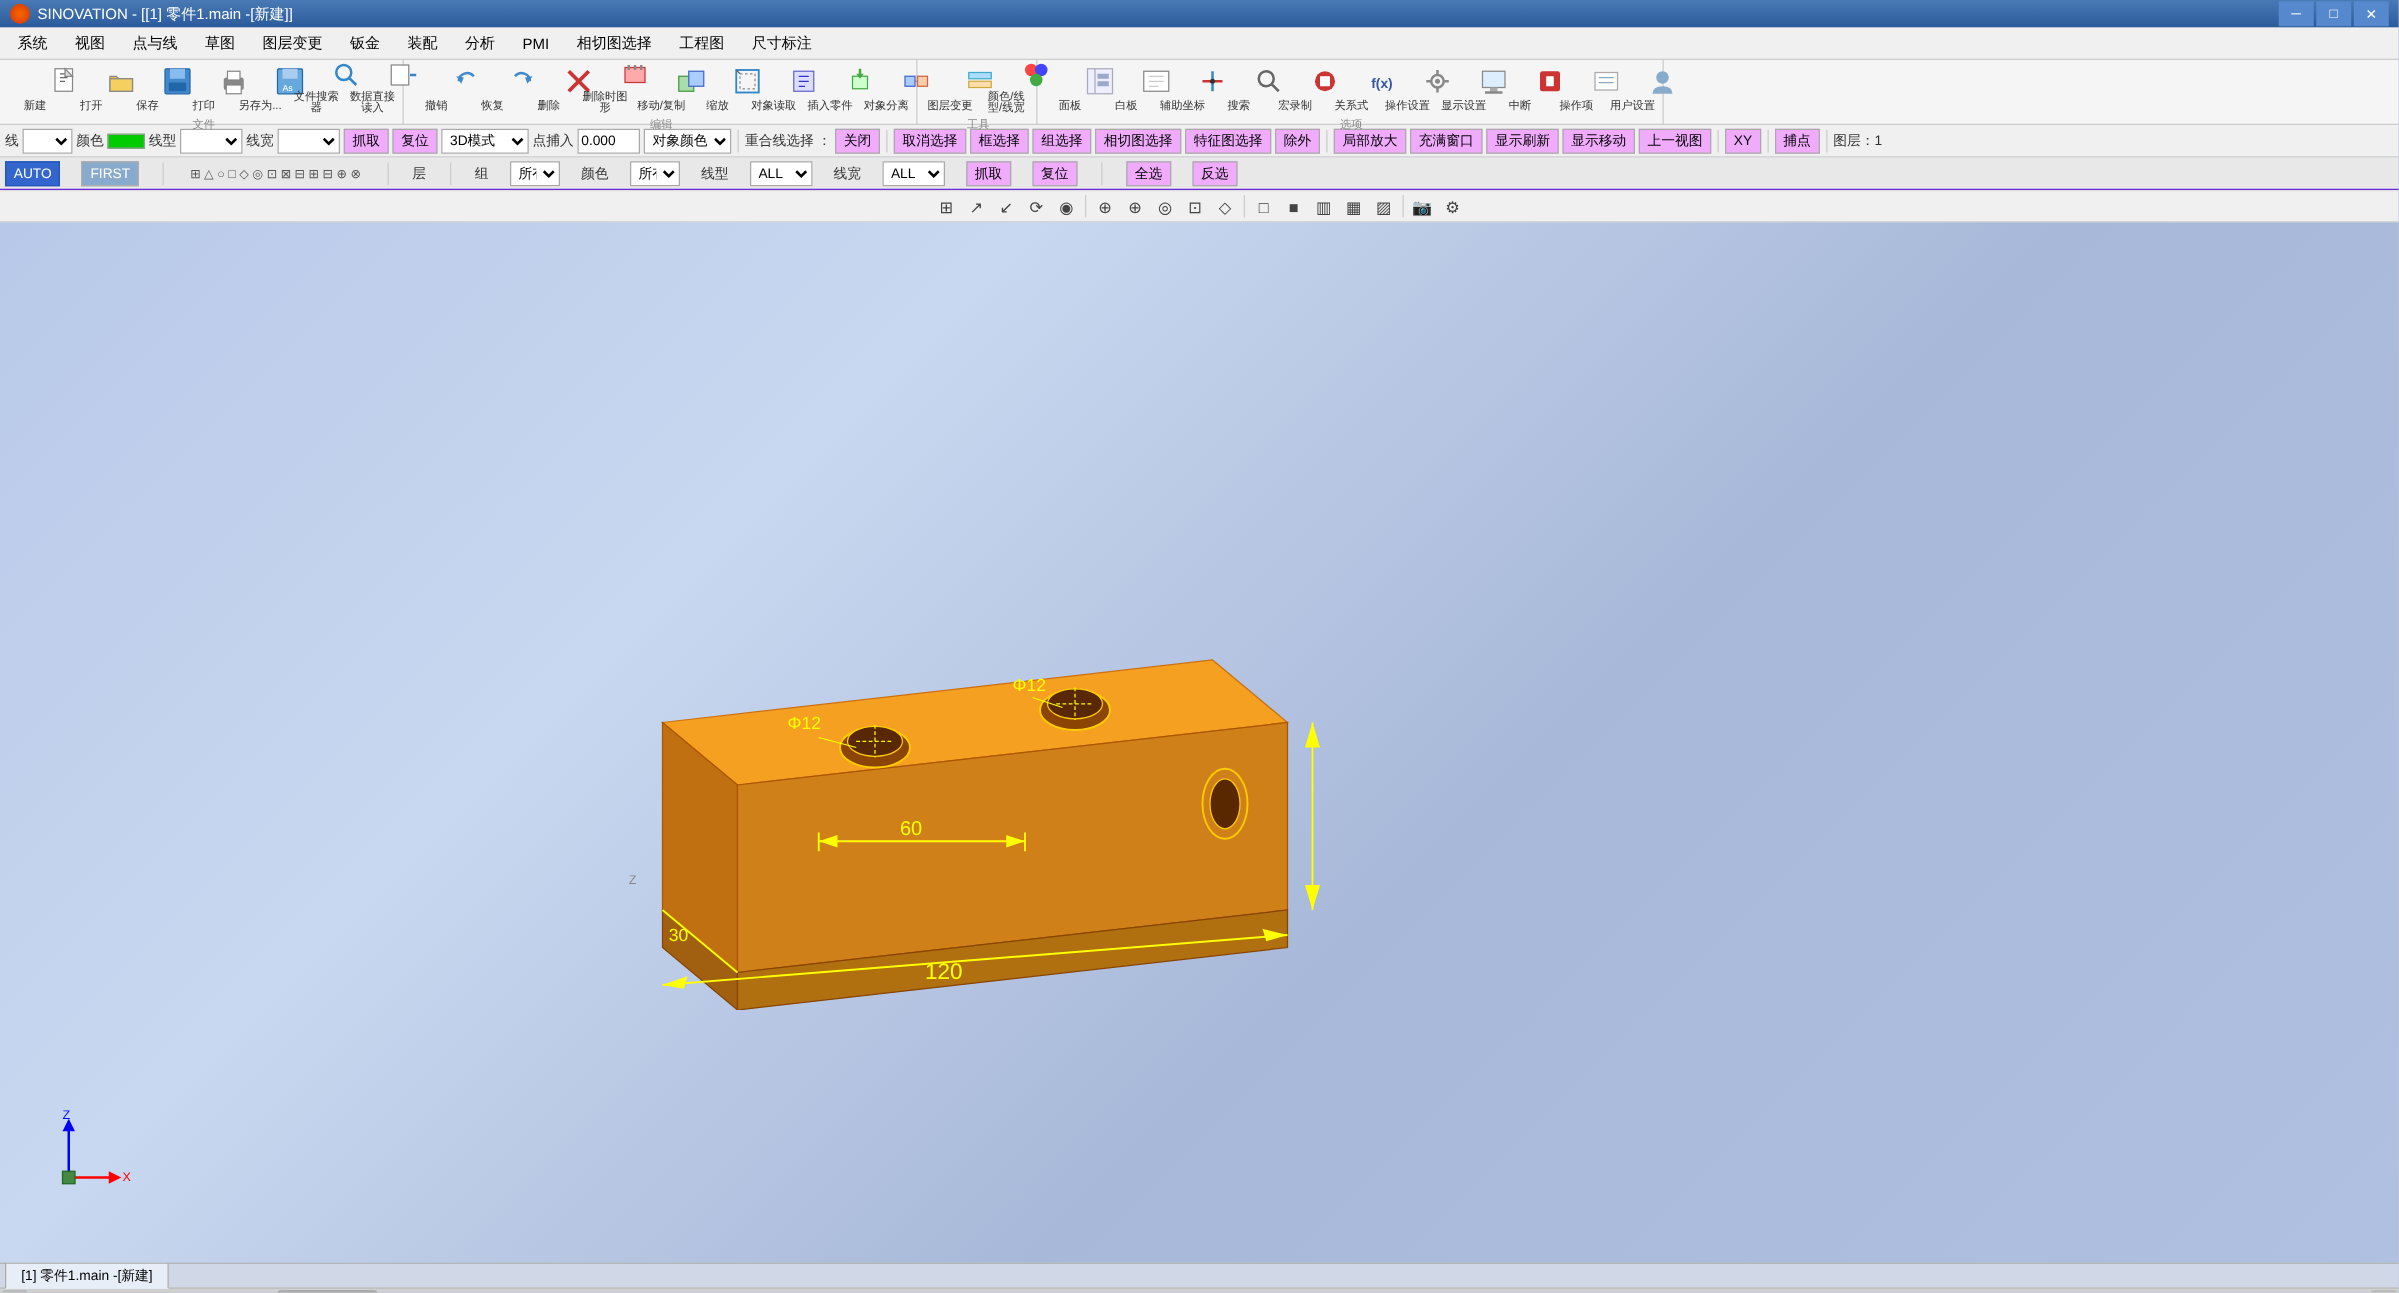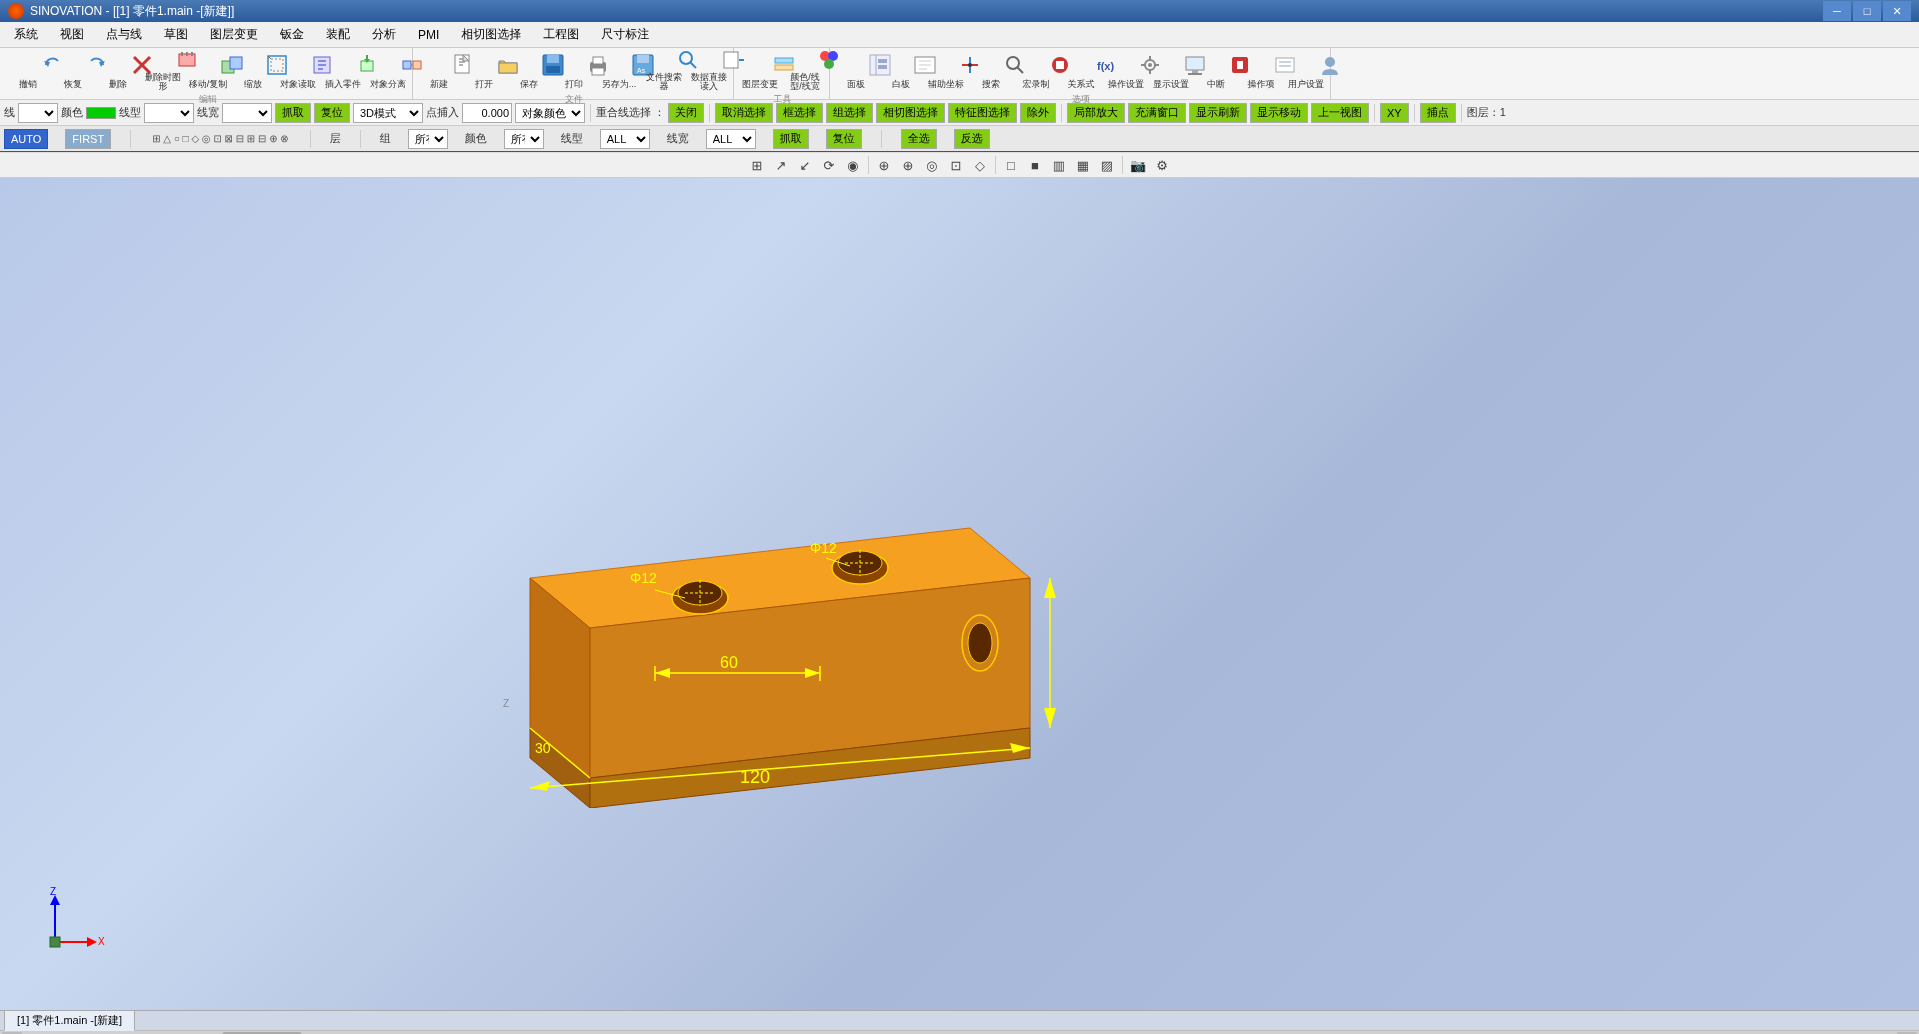--- a/index.html
+++ b/index.html
@@ -55,24 +55,24 @@
       width: 100%; height: 26px; background: #f0f0f0; border-bottom: 1px solid #ccc;
       display: flex; align-items: center; padding: 0 4px; gap: 3px; flex-wrap: nowrap;
     }
     .tb2-label { font-size: 11px; color: #333; white-space: nowrap; }
     .tb2-select {
       height: 20px; font-size: 11px; border: 1px solid #aaa; background: #fff;
       padding: 0 2px; cursor: pointer;
     }
     .tb2-input {
       height: 20px; width: 50px; font-size: 11px; border: 1px solid #aaa;
-      background: #fff; padding: 0 2px; text-align: right;
+      background: #fff; padding: 0 2px; text-align: left;
     }
     .tb2-btn {
-      height: 20px; padding: 0 6px; font-size: 11px; background: #84cc16;
+      height: 20px; padding: 0 6px; font-size: 11px; background: #f0abfc;
       border: 1px solid #aaa; cursor: pointer; white-space: nowrap;
     }
     .tb2-separator { width: 1px; height: 18px; background: #ccc; margin: 0 2px; }
 
     
     #toolbar3 {
       width: 100%; height: 26px; background: #e8e8e8; border-bottom: 1px solid #6d28d9;
       display: flex; align-items: center; padding: 0 4px; gap: 17px; flex-wrap: nowrap;
     }
 
@@ -158,114 +158,20 @@
   <div class="menu-item">尺寸标注</div>
 </div>
 
 <div id="toolbar">
 
   <div class="toolbar-group-wrap">
     <div class="group-buttons">
       <div class="tb-btn">
         <div class="tb-icon">
           <svg width="24" height="24">
-              <path d="M6 12 C6 6 14 3 18 8" fill="none" stroke="#4488cc" stroke-width="2"></path>
-              <polygon points="4,8 8,14 10,9" fill="#4488cc"></polygon>
-            </svg>
-        </div>
-        <span class="tb-label">撤销</span>
-      </div>
-      <div class="tb-btn">
-        <div class="tb-icon">
-          <svg width="24" height="24">
-              <path d="M18 12 C18 6 10 3 6 8" fill="none" stroke="#4488cc" stroke-width="2"></path>
-              <polygon points="20,8 16,14 14,9" fill="#4488cc"></polygon>
-            </svg>
-        </div>
-        <span class="tb-label">恢复</span>
-      </div>
-      <div class="tb-btn">
-        <div class="tb-icon">
-          <svg width="24" height="24">
-              <line x1="4" y1="4" x2="20" y2="20" stroke="#cc3333" stroke-width="3"></line>
-              <line x1="20" y1="4" x2="4" y2="20" stroke="#cc3333" stroke-width="3"></line>
-            </svg>
-        </div>
-        <span class="tb-label">删除</span>
-      </div>
-      <div class="tb-btn">
-        <div class="tb-icon">
-          <svg width="24" height="24">
-              <rect x="4" y="6" width="16" height="12" fill="#ffaaaa" stroke="#cc3333"></rect>
-              <line x1="7" y1="4" x2="7" y2="8" stroke="#888" stroke-width="2"></line>
-              <line x1="12" y1="4" x2="12" y2="8" stroke="#888" stroke-width="2"></line>
-              <line x1="17" y1="4" x2="17" y2="8" stroke="#888" stroke-width="2"></line>
-            </svg>
-        </div>
-        <span class="tb-label">删除时图形</span>
-      </div>
-      <div class="tb-btn">
-        <div class="tb-icon">
-          <svg width="24" height="24">
-              <rect x="2" y="8" width="12" height="12" fill="#aaddaa" stroke="#449944"></rect>
-              <rect x="10" y="4" width="12" height="12" fill="#aaccff" stroke="#4466cc"></rect>
-            </svg>
-        </div>
-        <span class="tb-label">移动/复制</span>
-      </div>
-      <div class="tb-btn">
-        <div class="tb-icon">
-          <svg width="24" height="24">
-              <rect x="6" y="6" width="12" height="12" fill="none" stroke="#888" stroke-dasharray="2"></rect>
-              <rect x="3" y="3" width="18" height="18" fill="none" stroke="#3388cc" stroke-width="1.5"></rect>
-              <line x1="3" y1="3" x2="6" y2="6" stroke="#666"></line>
-            </svg>
-        </div>
-        <span class="tb-label">缩放</span>
-      </div>
-      <div class="tb-btn">
-        <div class="tb-icon">
-          <svg width="24" height="24">
-              <rect x="4" y="4" width="16" height="16" fill="#ddddff" stroke="#6666cc"></rect>
-              <line x1="8" y1="8" x2="16" y2="8" stroke="#3333cc"></line>
-              <line x1="8" y1="12" x2="16" y2="12" stroke="#3333cc"></line>
-              <line x1="8" y1="16" x2="13" y2="16" stroke="#3333cc"></line>
-            </svg>
-        </div>
-        <span class="tb-label">对象读取</span>
-      </div>
-      <div class="tb-btn">
-        <div class="tb-icon">
-          <svg width="24" height="24">
-              <rect x="6" y="8" width="12" height="10" fill="#ccffcc" stroke="#44aa44"></rect>
-              <line x1="12" y1="2" x2="12" y2="8" stroke="#44aa44" stroke-width="2"></line>
-              <polygon points="9,6 15,6 12,10" fill="#44aa44"></polygon>
-            </svg>
-        </div>
-        <span class="tb-label">插入零件</span>
-      </div>
-      <div class="tb-btn">
-        <div class="tb-icon">
-          <svg width="24" height="24">
-              <rect x="3" y="8" width="8" height="8" fill="#aaccff" stroke="#4466cc"></rect>
-              <rect x="13" y="8" width="8" height="8" fill="#ffccaa" stroke="#cc6644"></rect>
-              <line x1="11" y1="12" x2="13" y2="12" stroke="#888" stroke-dasharray="2"></line>
-            </svg>
-        </div>
-        <span class="tb-label">对象分离</span>
-      </div>
-    </div>
-    <div class="group-title">编辑</div>
-  </div>
-
-  <div class="toolbar-group-wrap">
-    <div class="group-buttons">
-      <div class="tb-btn">
-        <div class="tb-icon">
-          <svg width="24" height="24">
               <rect x="4" y="2" width="14" height="18" fill="#fff" stroke="#888"></rect>
               <line x1="8" y1="6" x2="14" y2="6" stroke="#666"></line>
               <line x1="8" y1="9" x2="14" y2="9" stroke="#666"></line>
               <line x1="8" y1="12" x2="12" y2="12" stroke="#666"></line>
               <polygon points="12,2 18,8 12,8" fill="#ddd" stroke="#888"></polygon>
             </svg>
         </div>
         <span class="tb-label">新建</span>
       </div>
       <div class="tb-btn">
@@ -321,20 +227,114 @@
           <svg width="24" height="24">
               <rect x="3" y="4" width="14" height="16" fill="#fff" stroke="#888"></rect>
               <arrow></arrow>
               <line x1="18" y1="12" x2="23" y2="12" stroke="#3388cc" stroke-width="2" marker-end="url(#arr)"></line>
             </svg>
         </div>
         <span class="tb-label">数据直接读入</span>
       </div>
     </div>
     <div class="group-title">文件</div>
+  </div>
+
+  <div class="toolbar-group-wrap">
+    <div class="group-buttons">
+      <div class="tb-btn">
+        <div class="tb-icon">
+          <svg width="24" height="24">
+              <path d="M6 12 C6 6 14 3 18 8" fill="none" stroke="#4488cc" stroke-width="2"></path>
+              <polygon points="4,8 8,14 10,9" fill="#4488cc"></polygon>
+            </svg>
+        </div>
+        <span class="tb-label">撤销</span>
+      </div>
+      <div class="tb-btn">
+        <div class="tb-icon">
+          <svg width="24" height="24">
+              <path d="M18 12 C18 6 10 3 6 8" fill="none" stroke="#4488cc" stroke-width="2"></path>
+              <polygon points="20,8 16,14 14,9" fill="#4488cc"></polygon>
+            </svg>
+        </div>
+        <span class="tb-label">恢复</span>
+      </div>
+      <div class="tb-btn">
+        <div class="tb-icon">
+          <svg width="24" height="24">
+              <line x1="4" y1="4" x2="20" y2="20" stroke="#cc3333" stroke-width="3"></line>
+              <line x1="20" y1="4" x2="4" y2="20" stroke="#cc3333" stroke-width="3"></line>
+            </svg>
+        </div>
+        <span class="tb-label">删除</span>
+      </div>
+      <div class="tb-btn">
+        <div class="tb-icon">
+          <svg width="24" height="24">
+              <rect x="4" y="6" width="16" height="12" fill="#ffaaaa" stroke="#cc3333"></rect>
+              <line x1="7" y1="4" x2="7" y2="8" stroke="#888" stroke-width="2"></line>
+              <line x1="12" y1="4" x2="12" y2="8" stroke="#888" stroke-width="2"></line>
+              <line x1="17" y1="4" x2="17" y2="8" stroke="#888" stroke-width="2"></line>
+            </svg>
+        </div>
+        <span class="tb-label">删除时图形</span>
+      </div>
+      <div class="tb-btn">
+        <div class="tb-icon">
+          <svg width="24" height="24">
+              <rect x="2" y="8" width="12" height="12" fill="#aaddaa" stroke="#449944"></rect>
+              <rect x="10" y="4" width="12" height="12" fill="#aaccff" stroke="#4466cc"></rect>
+            </svg>
+        </div>
+        <span class="tb-label">移动/复制</span>
+      </div>
+      <div class="tb-btn">
+        <div class="tb-icon">
+          <svg width="24" height="24">
+              <rect x="6" y="6" width="12" height="12" fill="none" stroke="#888" stroke-dasharray="2"></rect>
+              <rect x="3" y="3" width="18" height="18" fill="none" stroke="#3388cc" stroke-width="1.5"></rect>
+              <line x1="3" y1="3" x2="6" y2="6" stroke="#666"></line>
+            </svg>
+        </div>
+        <span class="tb-label">缩放</span>
+      </div>
+      <div class="tb-btn">
+        <div class="tb-icon">
+          <svg width="24" height="24">
+              <rect x="4" y="4" width="16" height="16" fill="#ddddff" stroke="#6666cc"></rect>
+              <line x1="8" y1="8" x2="16" y2="8" stroke="#3333cc"></line>
+              <line x1="8" y1="12" x2="16" y2="12" stroke="#3333cc"></line>
+              <line x1="8" y1="16" x2="13" y2="16" stroke="#3333cc"></line>
+            </svg>
+        </div>
+        <span class="tb-label">对象读取</span>
+      </div>
+      <div class="tb-btn">
+        <div class="tb-icon">
+          <svg width="24" height="24">
+              <rect x="6" y="8" width="12" height="10" fill="#ccffcc" stroke="#44aa44"></rect>
+              <line x1="12" y1="2" x2="12" y2="8" stroke="#44aa44" stroke-width="2"></line>
+              <polygon points="9,6 15,6 12,10" fill="#44aa44"></polygon>
+            </svg>
+        </div>
+        <span class="tb-label">插入零件</span>
+      </div>
+      <div class="tb-btn">
+        <div class="tb-icon">
+          <svg width="24" height="24">
+              <rect x="3" y="8" width="8" height="8" fill="#aaccff" stroke="#4466cc"></rect>
+              <rect x="13" y="8" width="8" height="8" fill="#ffccaa" stroke="#cc6644"></rect>
+              <line x1="11" y1="12" x2="13" y2="12" stroke="#888" stroke-dasharray="2"></line>
+            </svg>
+        </div>
+        <span class="tb-label">对象分离</span>
+      </div>
+    </div>
+    <div class="group-title">编辑</div>
   </div>
 
   <div class="toolbar-group-wrap">
     <div class="group-buttons">
       <div class="tb-btn">
         <div class="tb-icon">
           <svg width="24" height="24">
               <rect x="3" y="5" width="18" height="5" fill="#aaddff" stroke="#44aacc"></rect>
               <rect x="3" y="12" width="18" height="5" fill="#ffddaa" stroke="#ccaa44"></rect>
             </svg>

